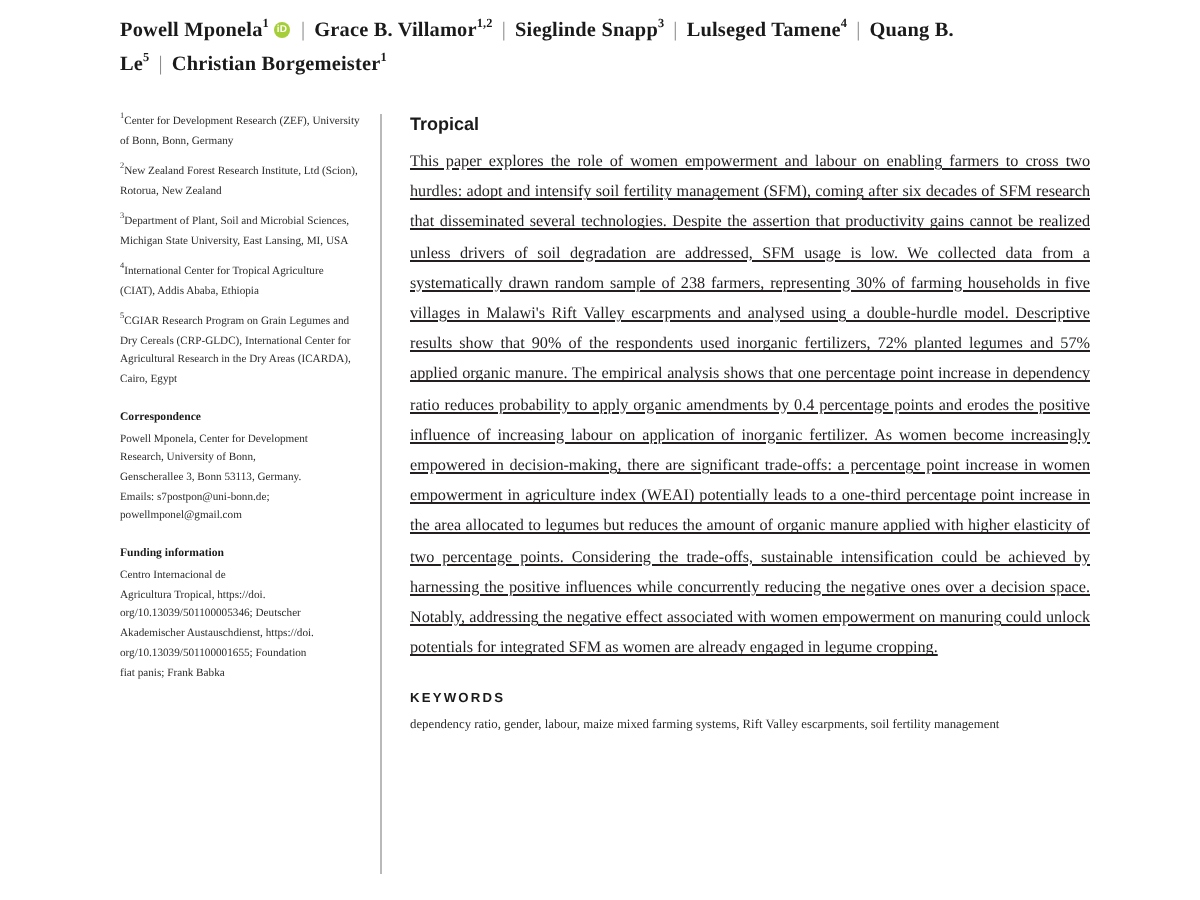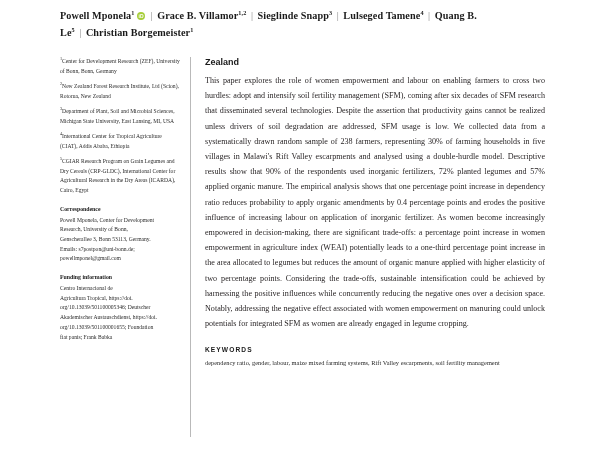--- a/index.html
+++ b/index.html
@@ -134,20 +134,21 @@
     color: #1a1a1a;
     margin: 0 0 6px 0;
   }
   .abstract-body {
     font-size: 8.1px;
     line-height: 1.88;
     text-align: justify;
     color: #231f20;
     margin: 0;
     hyphens: none;
+    text-decoration: underline;
   }
   .keywords-heading {
     font-family: "Liberation Sans", sans-serif;
     font-size: 6.6px;
     font-weight: bold;
     letter-spacing: 1.1px;
     color: #1a1a1a;
     margin: 15px 0 4px 0;
   }
   .keywords-body {
@@ -194,21 +195,21 @@
         <span class="line">Akademischer Austauschdienst, https://doi.</span>
         <span class="line">org/10.13039/501100001655; Foundation</span>
         <span class="line">fiat panis; Frank Babka</span>
       </div>
 
     </div>
 
     <div class="divider"></div>
 
     <div class="col-right">
-      <div class="abstract-heading">Zealand</div>
+      <div class="abstract-heading">Tropical</div>
       <p class="abstract-body">This paper explores the role of women empowerment and labour on enabling farmers to cross two hurdles: adopt and intensify soil fertility management (SFM), coming after six decades of SFM research that disseminated several technologies. Despite the assertion that productivity gains cannot be realized unless drivers of soil degradation are addressed, SFM usage is low. We collected data from a systematically drawn random sample of 238 farmers, representing 30% of farming households in five villages in Malawi's Rift Valley escarpments and analysed using a double-hurdle model. Descriptive results show that 90% of the respondents used inorganic fertilizers, 72% planted legumes and 57% applied organic manure. The empirical analysis shows that one percentage point increase in dependency ratio reduces probability to apply organic amendments by 0.4 percentage points and erodes the positive influence of increasing labour on application of inorganic fertilizer. As women become increasingly empowered in decision-making, there are significant trade-offs: a percentage point increase in women empowerment in agriculture index (WEAI) potentially leads to a one-third percentage point increase in the area allocated to legumes but reduces the amount of organic manure applied with higher elasticity of two percentage points. Considering the trade-offs, sustainable intensification could be achieved by harnessing the positive influences while concurrently reducing the negative ones over a decision space. Notably, addressing the negative effect associated with women empowerment on manuring could unlock potentials for integrated SFM as women are already engaged in legume cropping.</p>
 
       <div class="keywords-heading">KEYWORDS</div>
       <p class="keywords-body">dependency ratio, gender, labour, maize mixed farming systems, Rift Valley escarpments, soil fertility management</p>
     </div>
 
   </div>
 </div>
 
 </body></html>

